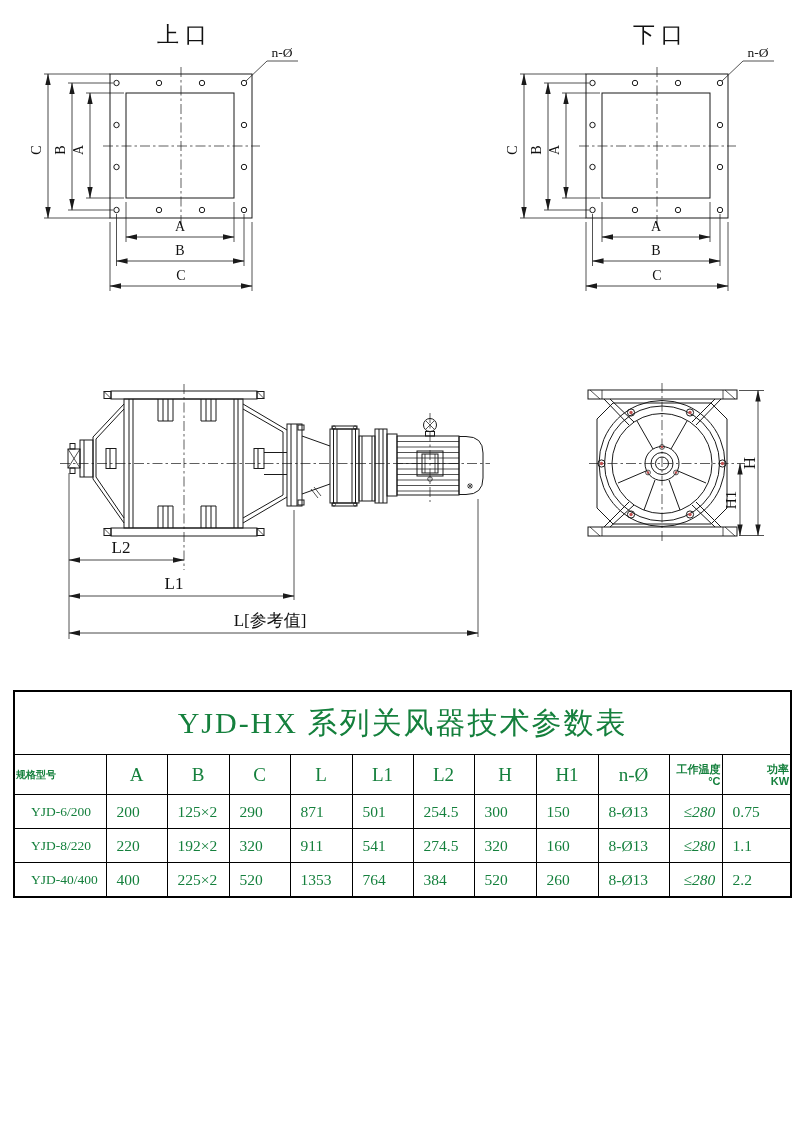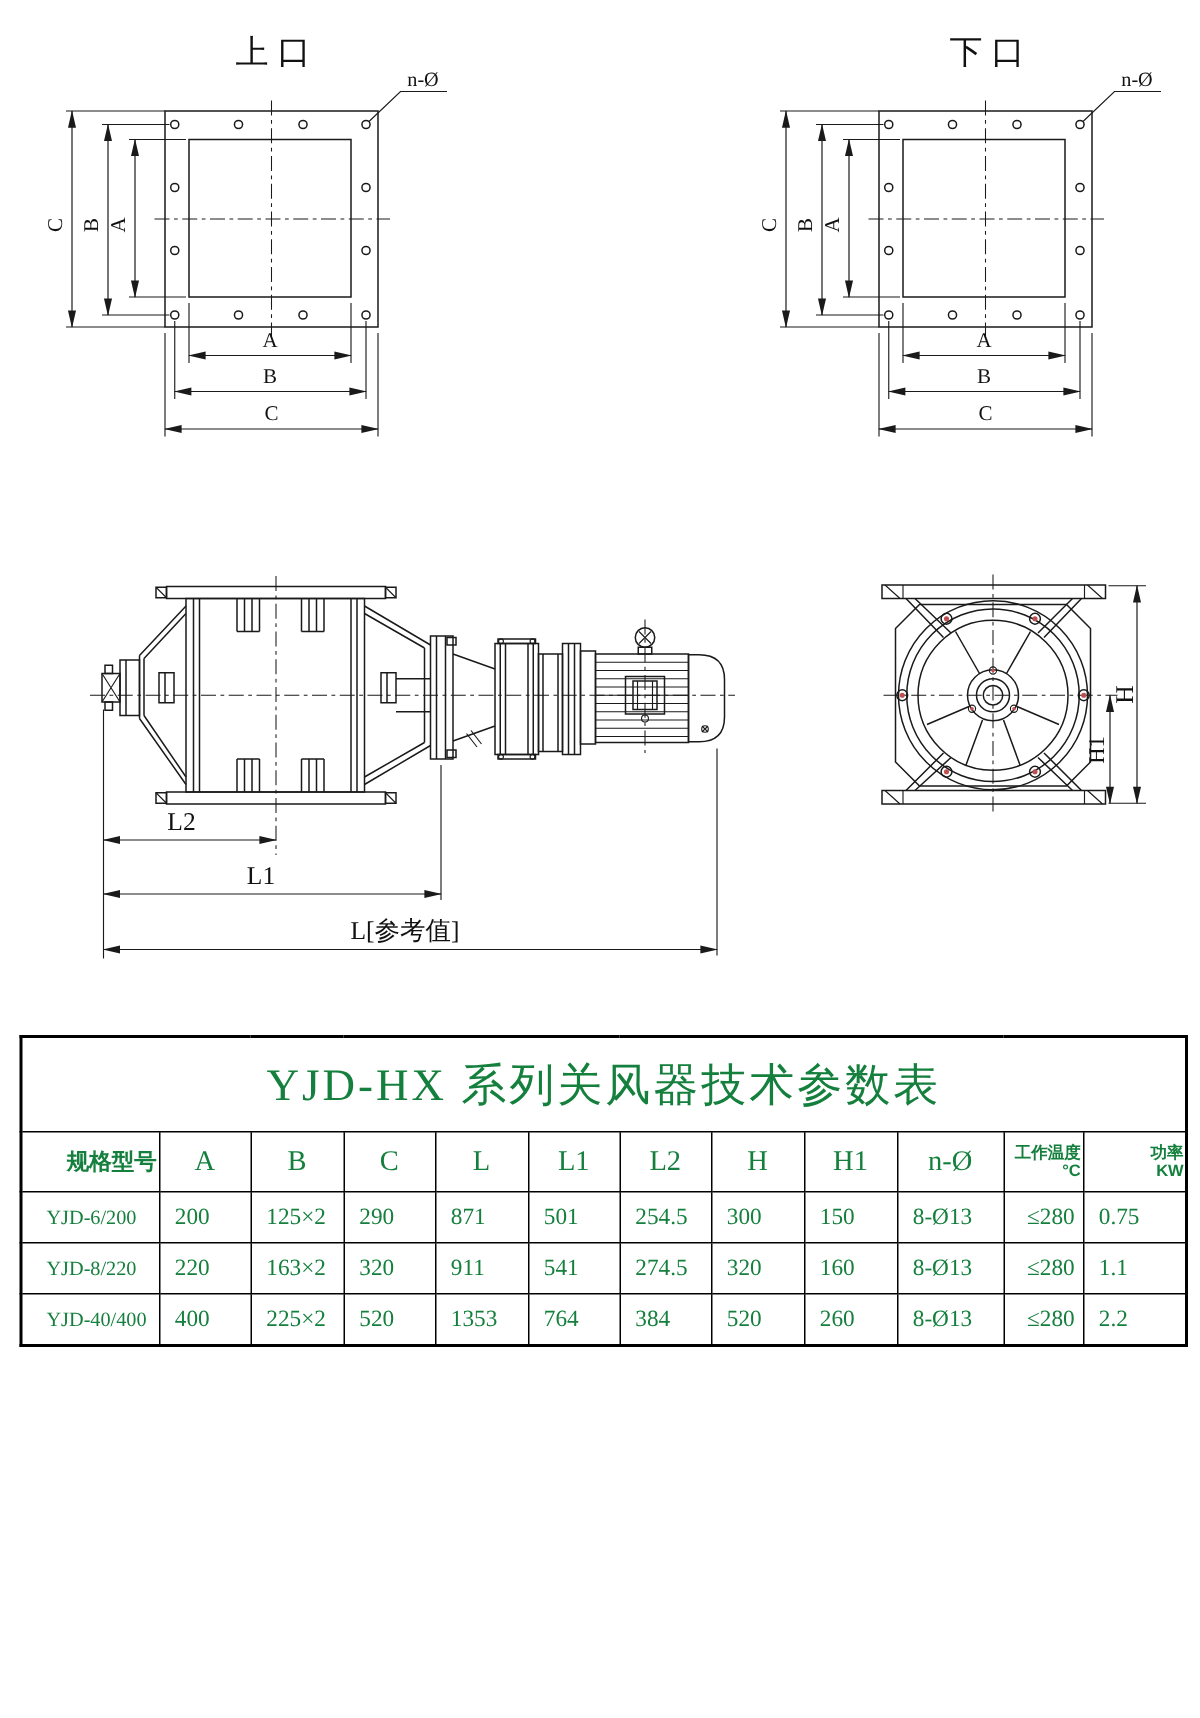--- a/index.html
+++ b/index.html
@@ -16,25 +16,25 @@
   
   #param-table{
     position:absolute;left:13px;top:690px;width:777px;
     border-collapse:collapse;table-layout:fixed;
     font-family:"Liberation Serif", serif;color:#15803d;
     border:2px solid #000;
   }
   #param-table th,#param-table td{border:1px solid #000;overflow:hidden;white-space:nowrap;font-weight:normal;}
   #param-table .title-cell{height:60px;font-size:30px;letter-spacing:2px;text-align:center;}
   #param-table th.hdr1{height:37px;font-size:19px;text-align:center;}
-  #param-table th.hdrm{height:37px;font-size:15px;text-align:right;font-weight:bold;font-family:"Liberation Sans",sans-serif;}
+  #param-table th.hdrm{height:37px;font-size:10px;text-align:left;font-weight:bold;font-family:"Liberation Sans",sans-serif;}
   #param-table th.hdr2{height:37px;font-size:11px;line-height:12px;text-align:right;font-weight:bold;font-family:"Liberation Sans",sans-serif;}
   #param-table td{height:31px;font-size:15.5px;text-align:left;padding-left:10px;}
   #param-table td.model{font-size:13.5px;padding-left:16px;}
-  #param-table td.temp{text-align:right;padding-right:5px;padding-left:4px;}
+  #param-table td.temp{text-align:left;padding-right:5px;padding-left:14px;font-style:italic;}
   
   #notes{position:absolute;left:36px;top:1040px;width:720px;font-size:12.5px;font-weight:bold;line-height:21px;}
   #notes .note-line{display:block;white-space:nowrap;}
   #notes .indent{padding-left:29px;}
 </style>
 </head>
 <body>
 
 <svg id="dwg" width="800" height="685" viewBox="0 0 800 685" style="position:absolute;left:0;top:0">
   <defs>
@@ -318,21 +318,21 @@
         <td>254.5</td>
         <td>300</td>
         <td>150</td>
         <td>8-Ø13</td>
         <td class="temp">≤280</td>
         <td>0.75</td>
       </tr>
       <tr>
         <td class="model">YJD-8/220</td>
         <td>220</td>
-        <td>163×2</td>
+        <td>192×2</td>
         <td>320</td>
         <td>911</td>
         <td>541</td>
         <td>274.5</td>
         <td>320</td>
         <td>160</td>
         <td>8-Ø13</td>
         <td class="temp">≤280</td>
         <td>1.1</td>
       </tr>

